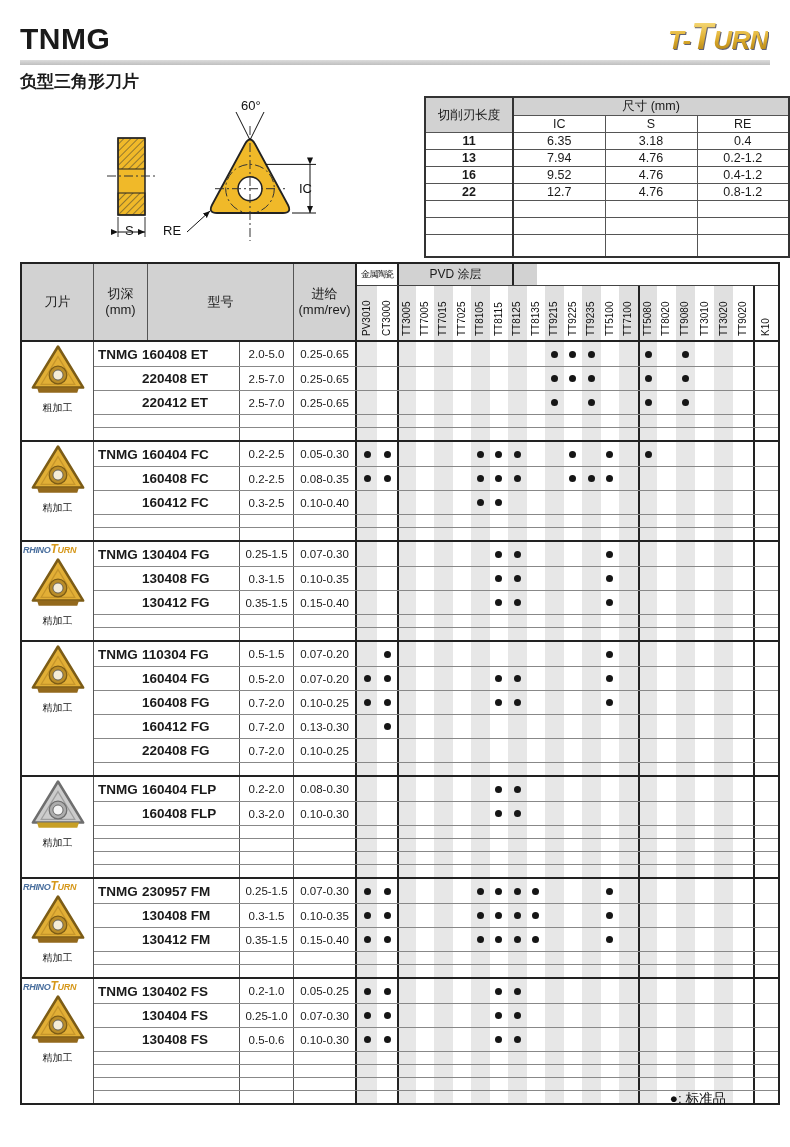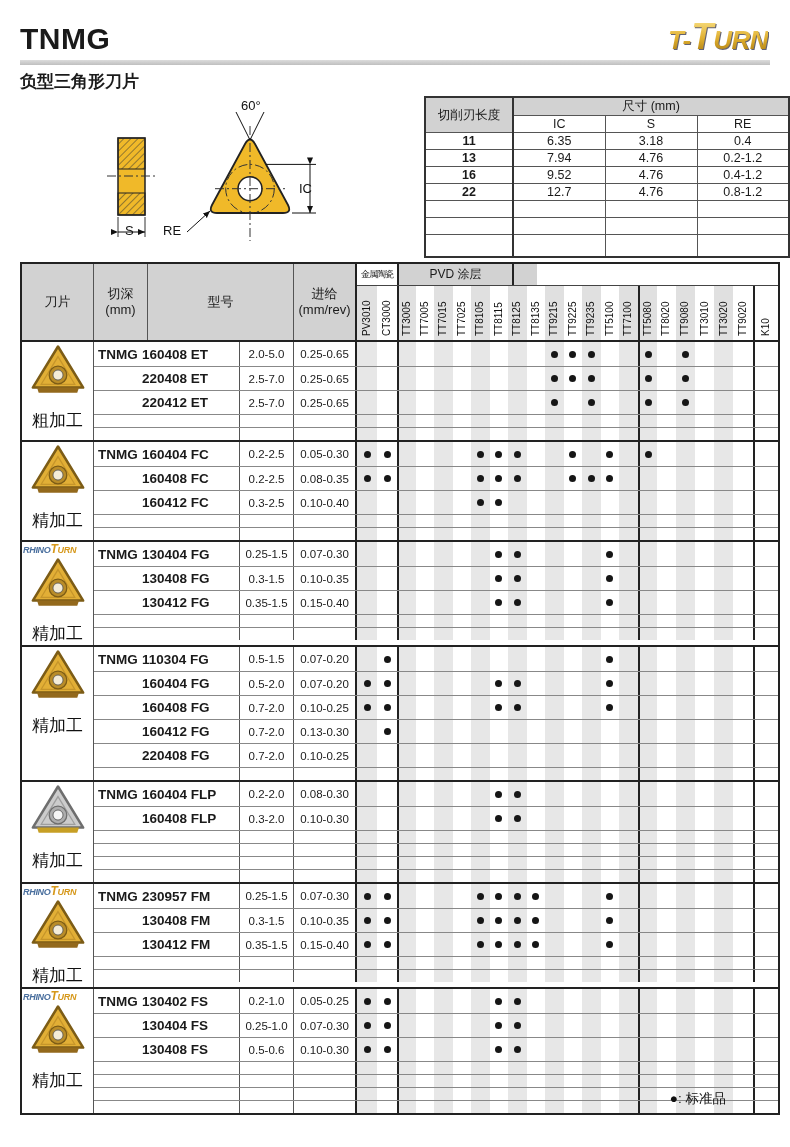--- a/index.html
+++ b/index.html
@@ -54,21 +54,21 @@
   .rot{position:absolute;bottom:4px;left:calc(50% + 5px);transform-origin:0 100%;
        transform:rotate(-90deg);white-space:nowrap;font-size:10px;line-height:10px;color:#111;}
 
   .mt-block{display:flex;border-top:2px solid #222;}
   .blk-left{width:72px;box-sizing:border-box;border-right:1px solid #555;display:flex;
             flex-direction:column;align-items:center;padding-top:1px;}
   .rhino{font-style:italic;font-weight:900;font-size:9px;white-space:nowrap;letter-spacing:-.3px;
          align-self:flex-start;padding-left:1px;line-height:12px;}
   .rh-b{color:#4a6f9e;} .rh-t{color:#d6981b;font-size:12px;} .rh-u{color:#d6981b;}
   .ins-img{margin-top:1px;line-height:0;}
-  .finish{font-size:17px;margin-top:13px;color:#111;}
+  .finish{font-size:10px;margin-top:5px;color:#111;}
 
   .blk-rows{display:flex;flex-direction:column;}
   .blk-row{display:flex;height:24px;box-sizing:border-box;}
   .blk-row + .blk-row{border-top:1px solid #888;}
   .blk-row.empty{height:13px;}
   .r-cell{box-sizing:border-box;display:flex;align-items:center;justify-content:center;
           font-size:11.5px;background:#fff;}
   .r-cell.c-model{justify-content:flex-start;padding-left:4px;font-size:13.5px;font-weight:700;background:#fff;}
   .m-prefix{display:inline-block;width:44px;font-weight:700;}
   .g-col.stripe{background:#e7e7e7;}

